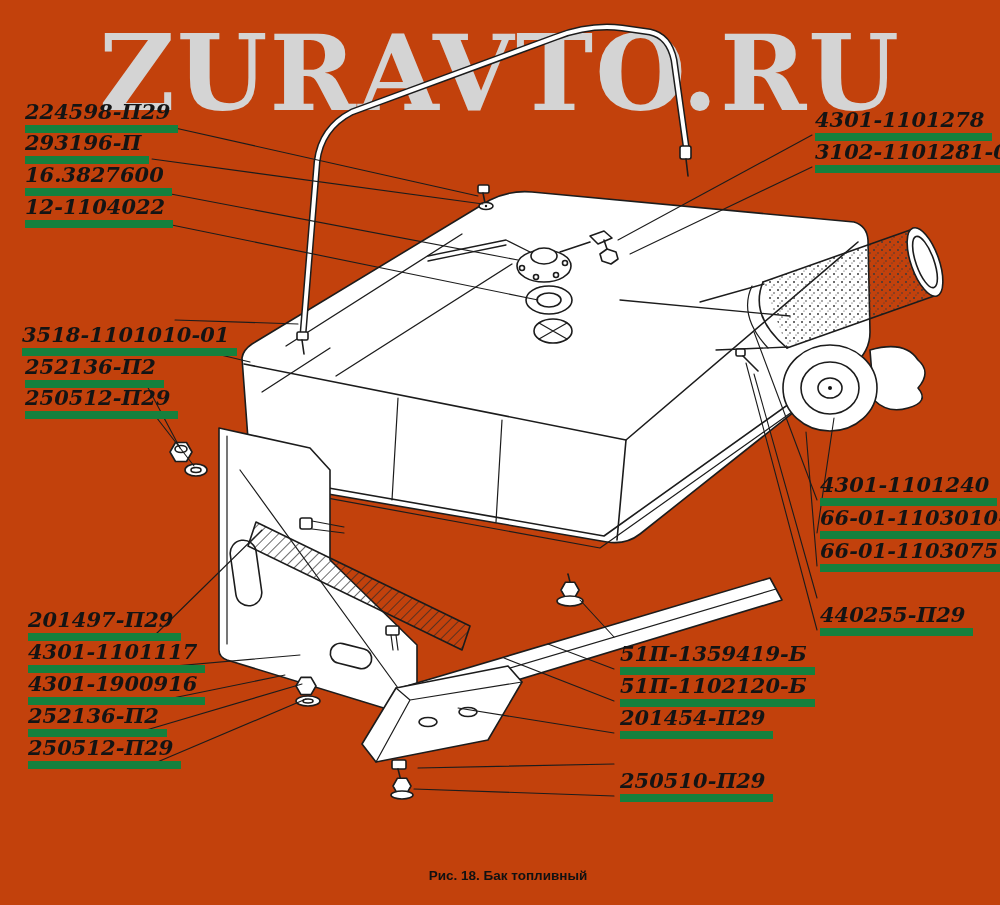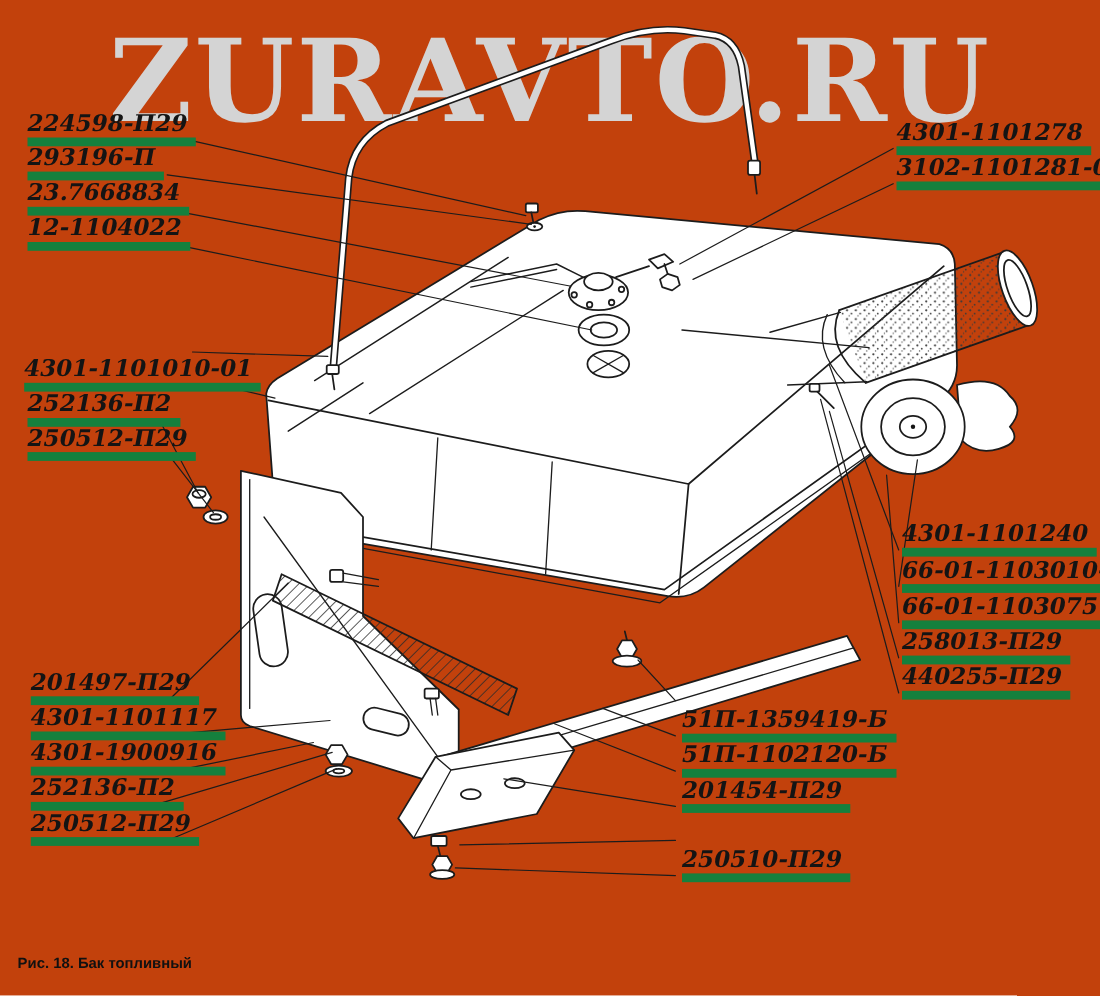--- a/index.html
+++ b/index.html
@@ -12,21 +12,21 @@
     font-family:"DejaVu Serif",serif;font-weight:700;font-size:104px;
     letter-spacing:2px;color:#d4d4d4;user-select:none;z-index:0;white-space:nowrap;
   }
   svg.diagram{position:absolute;left:0;top:0;z-index:1;}
   .lbl{
     position:absolute;z-index:2;white-space:nowrap;
     font:italic 700 21px "DejaVu Serif",serif;color:#141414;
     border-bottom:8px solid #15803d;padding:0 8px 1px 0;line-height:24px;
   }
   .caption{
-    position:absolute;left:0;right:0;top:868px;z-index:2;
+    position:absolute;left:0;right:0;top:868px;text-align:center;z-index:2;
     font:700 13.5px "Liberation Sans",sans-serif;color:#111;margin-left:16px;
   }
 </style>
 </head>
 <body>
 
 <div id="stage">
 
   <div class="watermark">ZURAVTO.RU</div>
 
@@ -202,36 +202,35 @@
         <path d="M614,701 L504,658"></path>
         <path d="M614,733 L458,708"></path>
         <path d="M614,764 L418,768"></path>
         <path d="M614,796 L414,789"></path>
       </g>
     </g>
   </svg>
 
   <div class="lbl" style="left:25px;top:100px">224598-П29</div>
   <div class="lbl" style="left:25px;top:131px">293196-П</div>
-  <div class="lbl" style="left:25px;top:163px">23.7668834</div>
+  <div class="lbl" style="left:25px;top:163px">16.3827600</div>
   <div class="lbl" style="left:25px;top:195px">12-1104022</div>
-  <div class="lbl" style="left:22px;top:323px">4301-1101010-01</div>
+  <div class="lbl" style="left:22px;top:323px">3518-1101010-01</div>
   <div class="lbl" style="left:25px;top:355px">252136-П2</div>
   <div class="lbl" style="left:25px;top:386px">250512-П29</div>
   <div class="lbl" style="left:28px;top:608px">201497-П29</div>
   <div class="lbl" style="left:28px;top:640px">4301-1101117</div>
   <div class="lbl" style="left:28px;top:672px">4301-1900916</div>
   <div class="lbl" style="left:28px;top:704px">252136-П2</div>
   <div class="lbl" style="left:28px;top:736px">250512-П29</div>
   <div class="lbl" style="left:815px;top:108px">4301-1101278</div>
   <div class="lbl" style="left:815px;top:140px">3102-1101281-01</div>
   <div class="lbl" style="left:820px;top:473px">4301-1101240</div>
   <div class="lbl" style="left:820px;top:506px">66-01-1103010-10</div>
   <div class="lbl" style="left:820px;top:539px">66-01-1103075</div>
-  <div class="lbl" style="left:820px;top:571px">258013-П29</div>
   <div class="lbl" style="left:820px;top:603px">440255-П29</div>
   <div class="lbl" style="left:620px;top:642px">51П-1359419-Б</div>
   <div class="lbl" style="left:620px;top:674px">51П-1102120-Б</div>
   <div class="lbl" style="left:620px;top:706px">201454-П29</div>
   <div class="lbl" style="left:620px;top:769px">250510-П29</div>
 
   <div class="caption">Рис. 18. Бак топливный</div>
 </div>
 
 </body></html>

